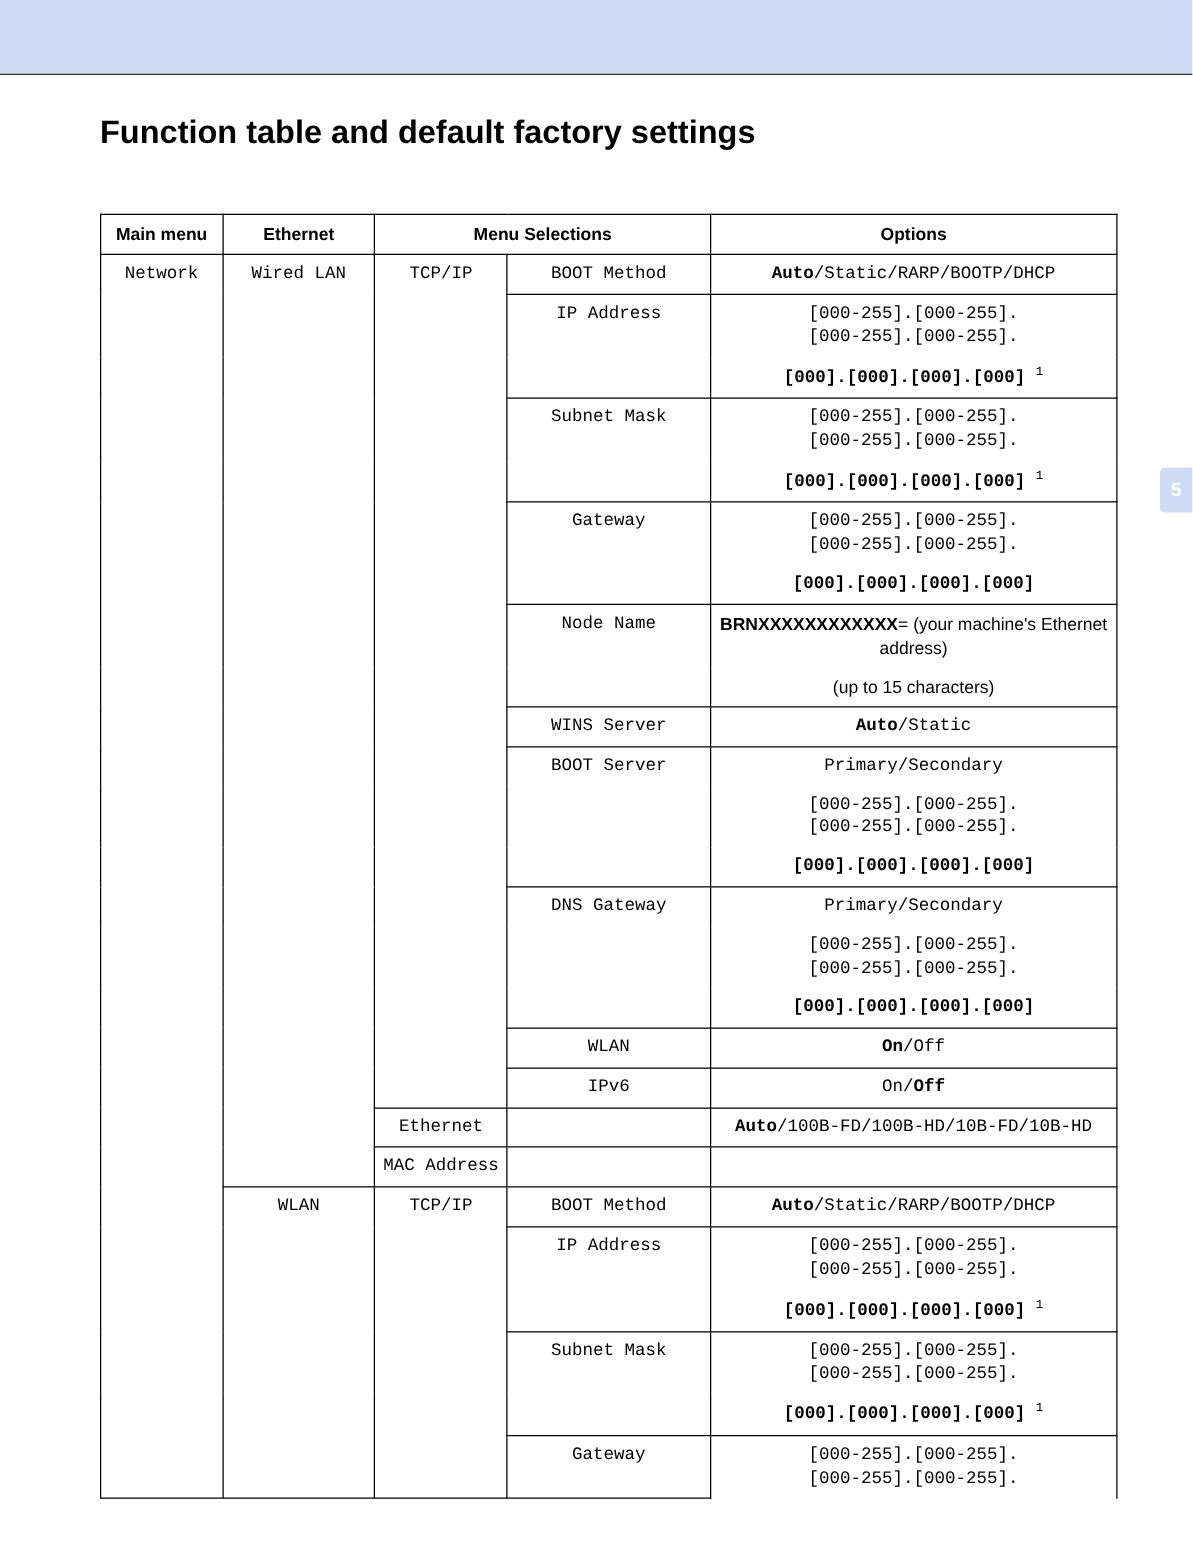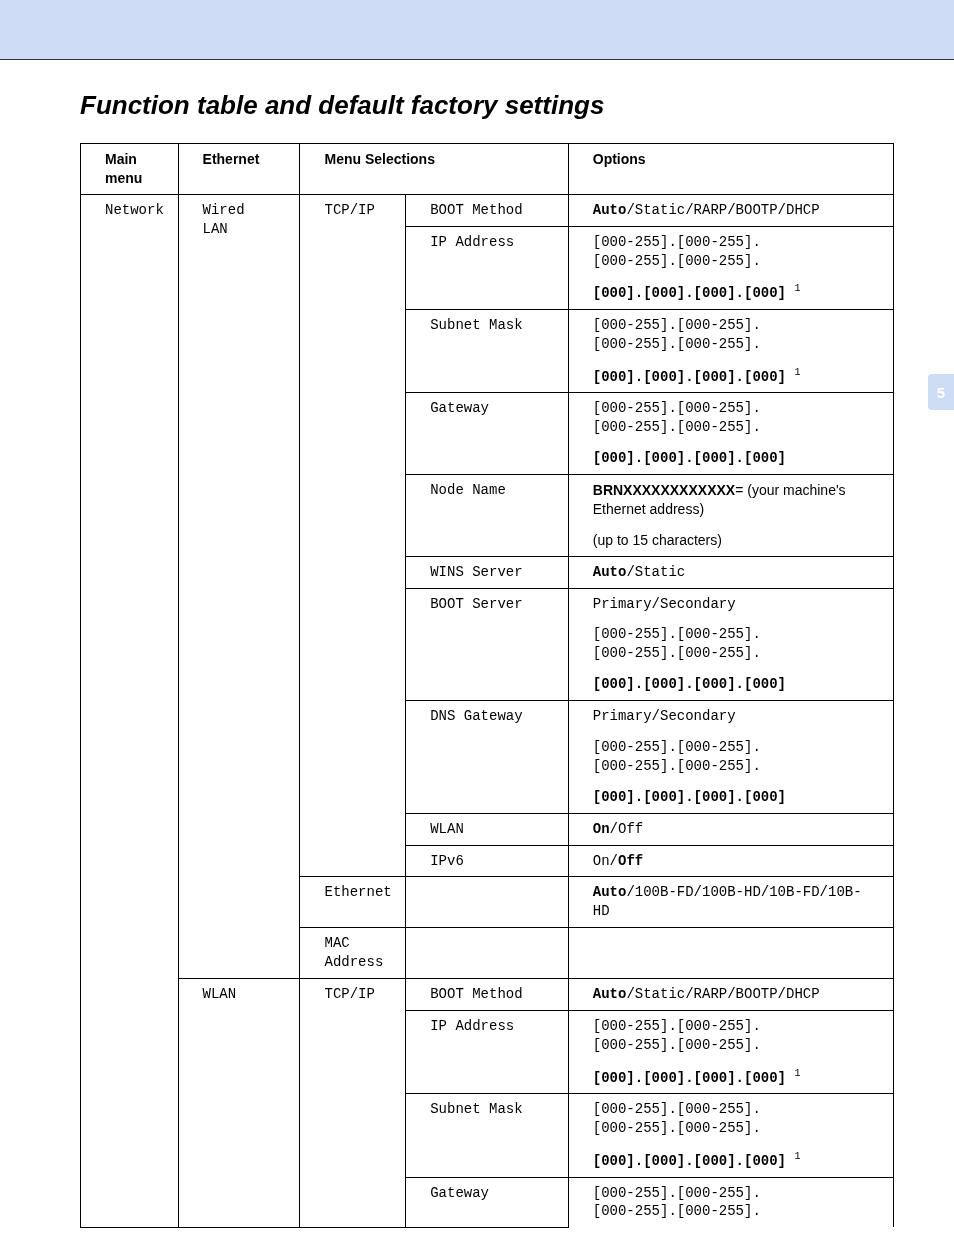--- a/index.html
+++ b/index.html
@@ -20,32 +20,31 @@
     position: relative;
   }
   .breadcrumb {
     font-size: 13px;
     color: #444;
     margin-bottom: 30px;
   }
   .heading {
     font-size: 26px;
     font-weight: bold;
-    margin-bottom: 22px;
-    font-style: italic;
+    margin-bottom: 50px;
   }
   table.func {
     border-collapse: collapse;
     width: 100%;
     table-layout: fixed;
   }
   table.func th, table.func td {
     border: 1px solid #000;
-    padding: 6px 24px;
-    text-align: left;
+    padding: 6px 4px;
+    text-align: center;
     vertical-align: top;
     font-size: 14px;
     line-height: 1.35;
     margin-left: 34px;
   }
   table.func th {
     font-weight: bold;
   }
   .mono {
     font-family: "Courier New", Courier, monospace;

